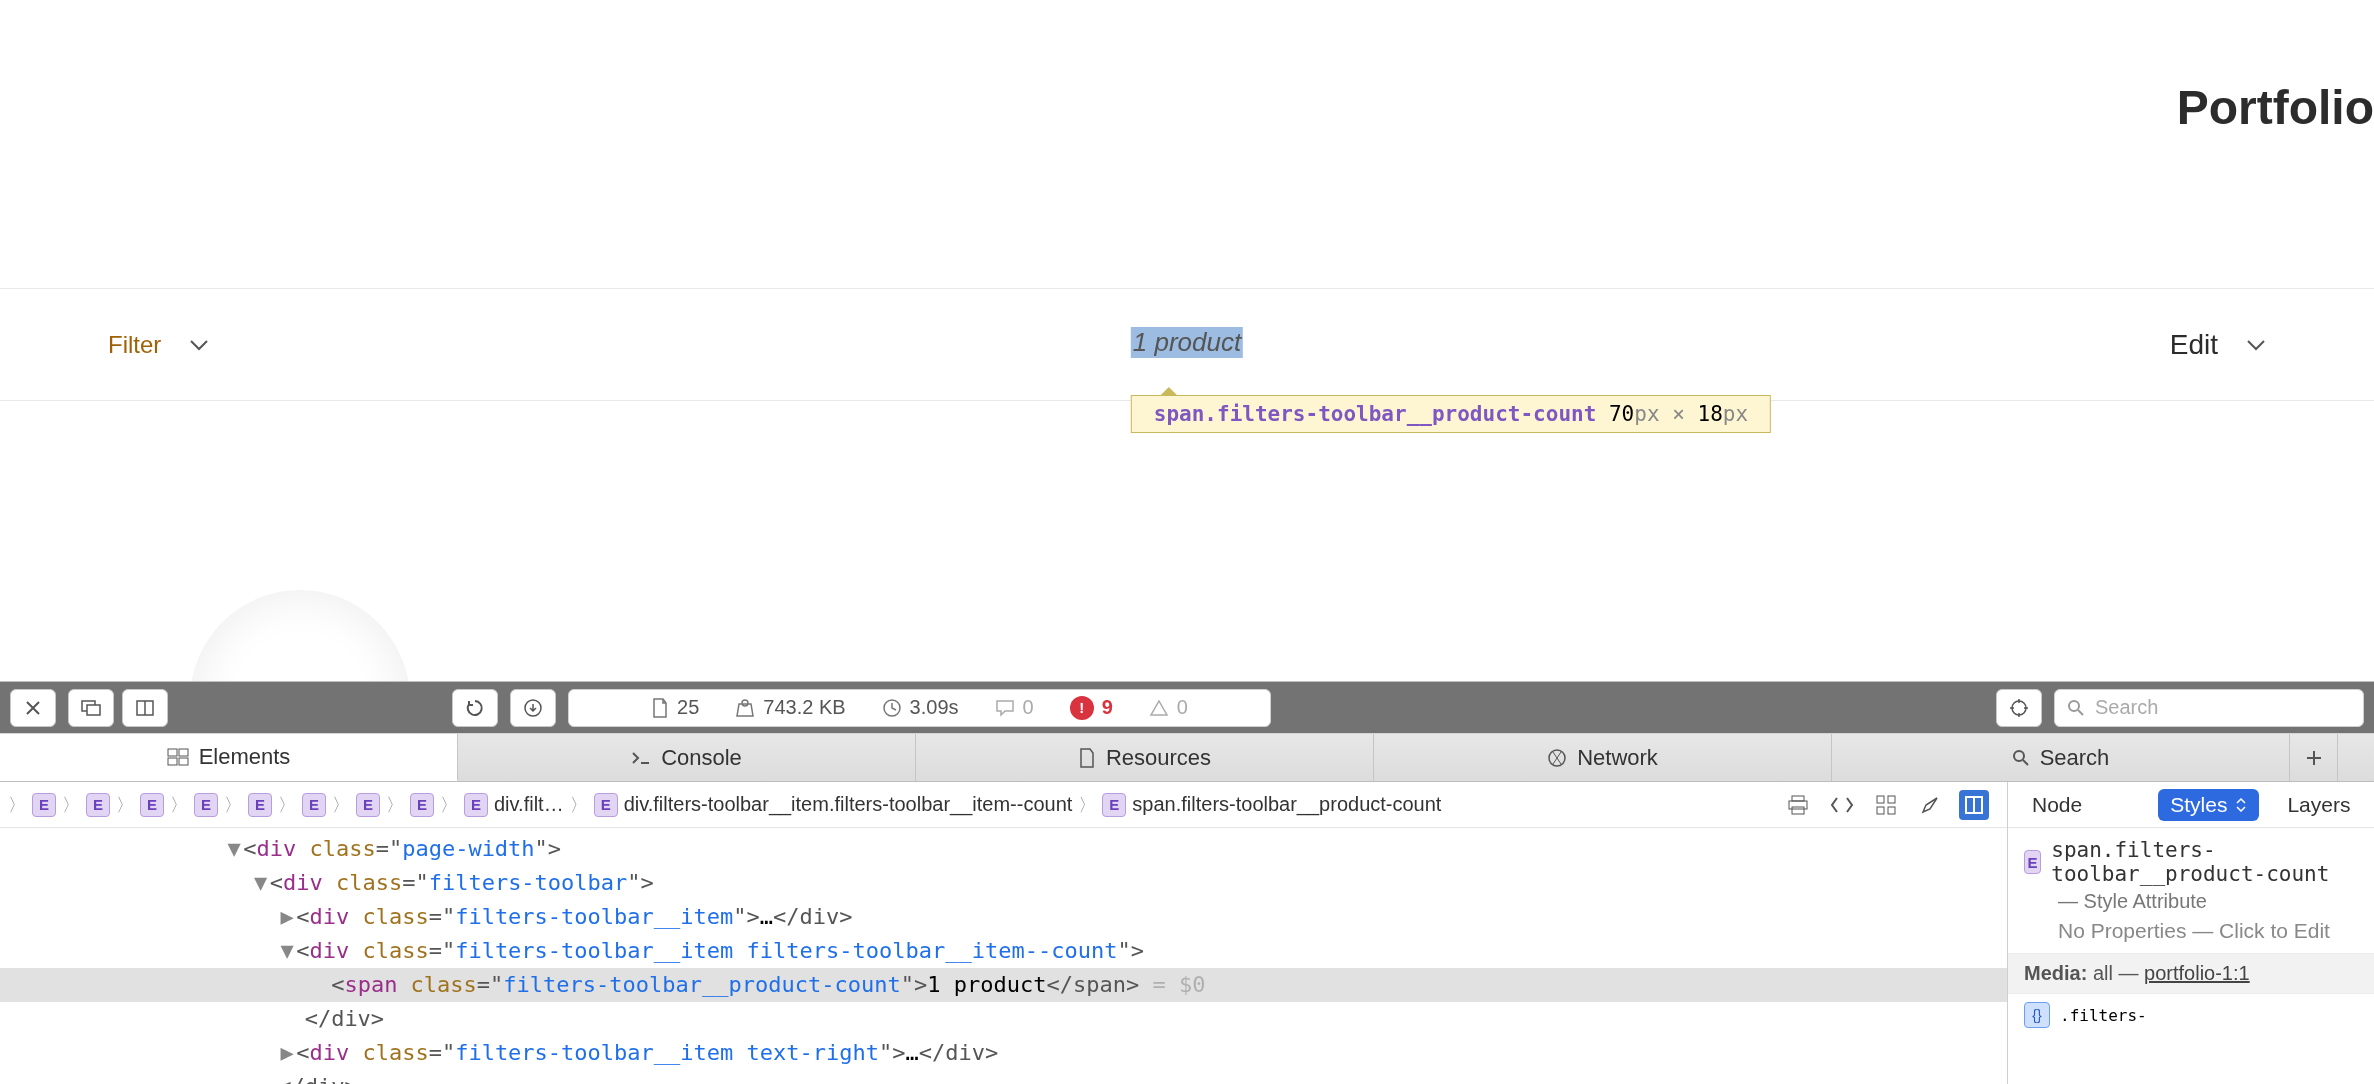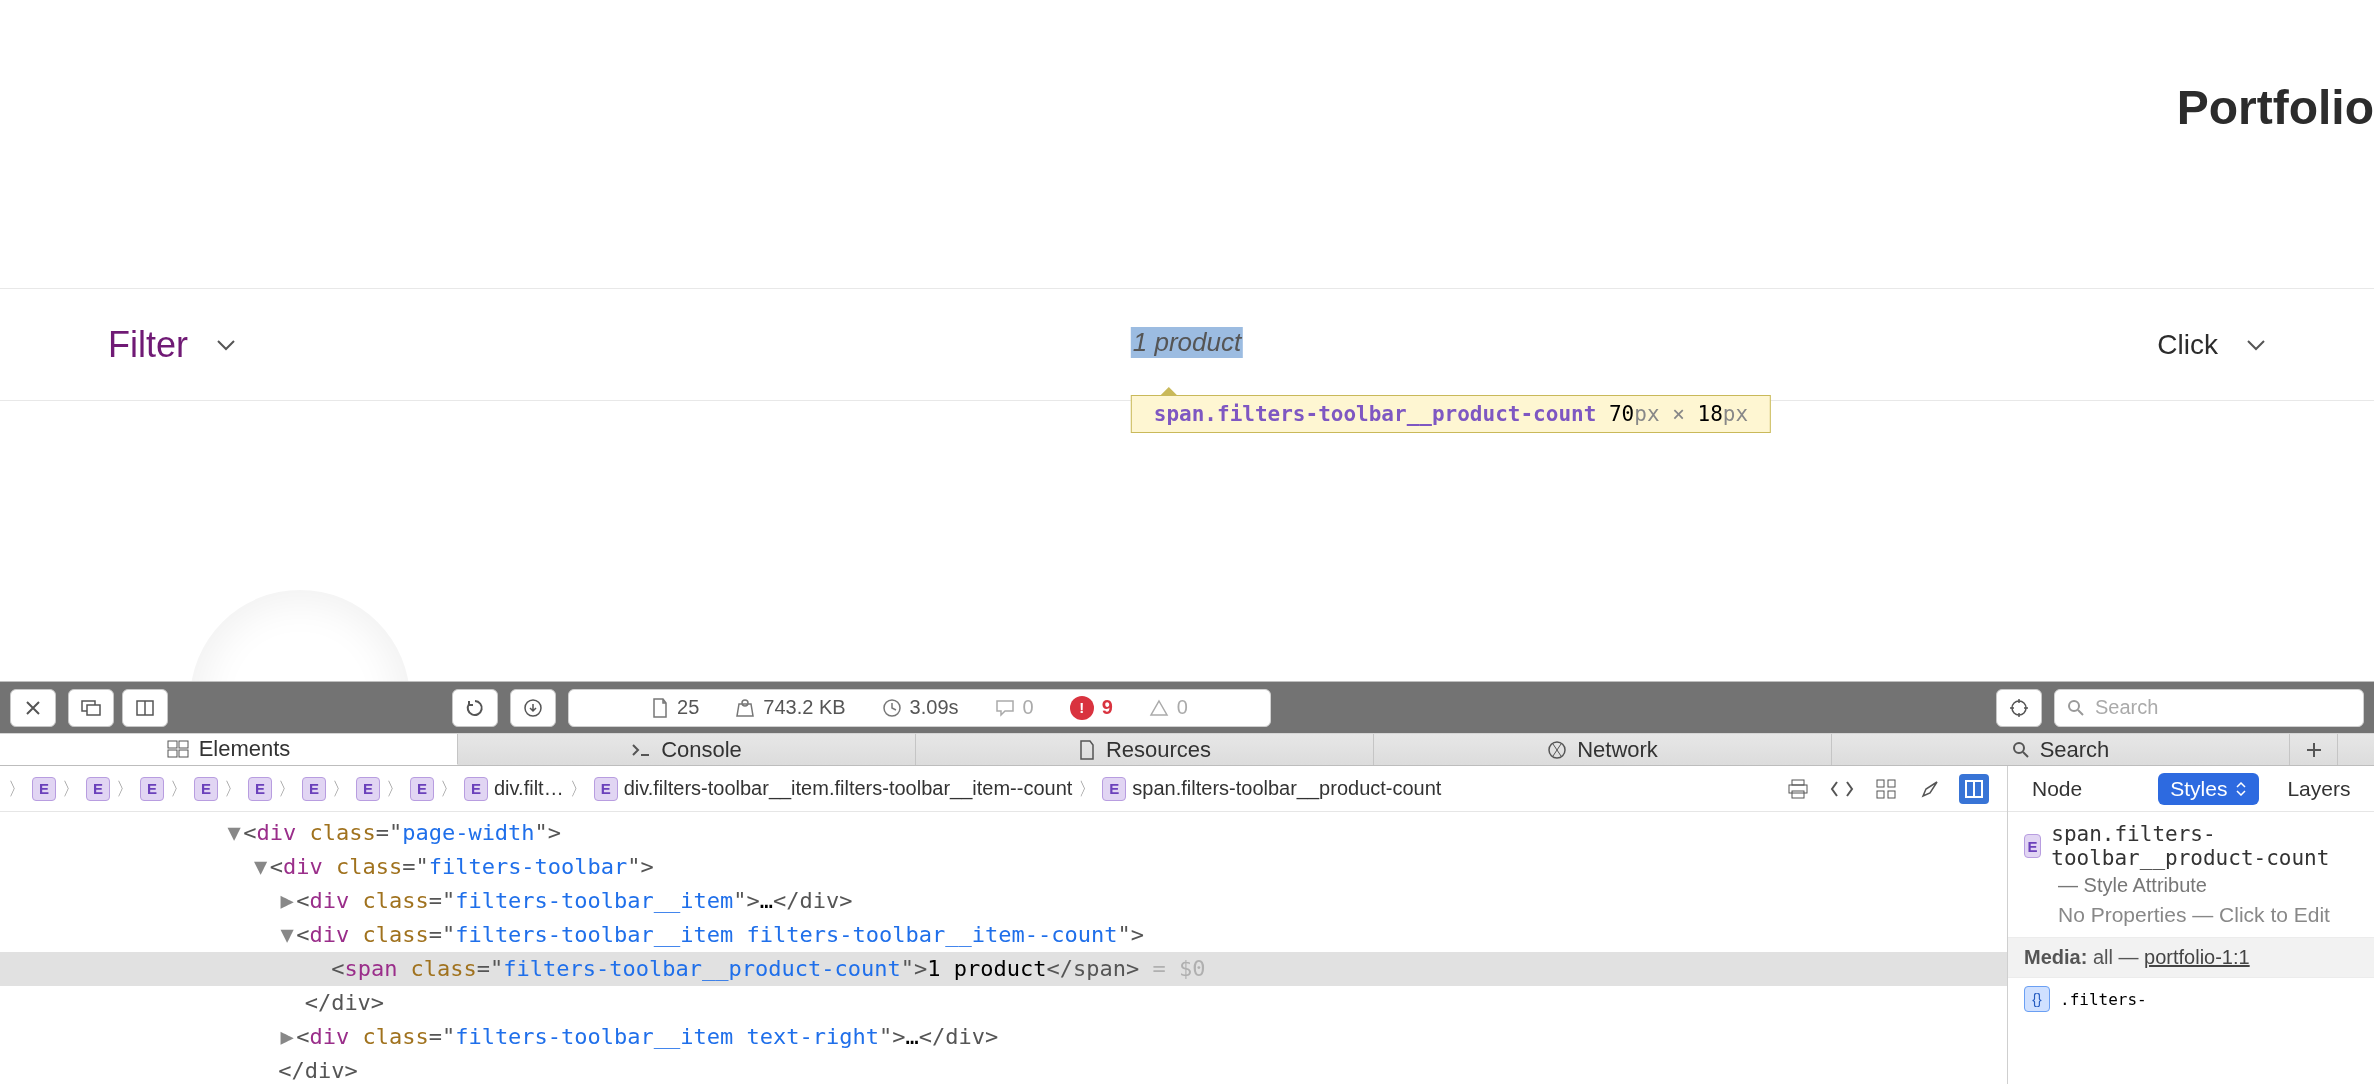--- a/index.html
+++ b/index.html
@@ -27,22 +27,22 @@
   border-top: 1px solid #e8e8e8;
   border-bottom: 1px solid #e8e8e8;
   display: flex;
   align-items: center;
   padding: 0 108px;
 }
 .filter-trigger {
   display: flex;
   align-items: center;
   gap: 28px;
-  font-size: 36px;
-  color: #701a75;
+  font-size: 24px;
+  color: #a16207;
   cursor: pointer;
 }
 .chevron {
   width: 20px;
   height: 12px;
 }
 .product-count-wrap {
   position: absolute;
   left: 50%;
   transform: translateX(-50%);
@@ -165,21 +165,21 @@
   display: flex;
   align-items: center;
   padding: 0 12px;
   gap: 10px;
   color: #888;
   font-size: 20px;
 }
 
 
 .dt-tabs {
-  height: 32px;
+  height: 48px;
   background: linear-gradient(#e7e7e7,#dcdcdc);
   border-bottom: 1px solid #bdbdbd;
   display: flex;
   align-items: stretch;
 }
 .dt-tab {
   flex: 1;
   display: flex;
   align-items: center;
   justify-content: center;
@@ -369,21 +369,21 @@
     <div class="product-count-wrap">
       <span class="product-count">1 product</span>
       <div class="inspector-tooltip">
         <span class="tip-selector">span.filters-toolbar__product-count</span>
         <span> </span>
         <span>70</span><span class="tip-dim">px</span><span class="tip-dim"> × </span><span>18</span><span class="tip-dim">px</span>
       </div>
     </div>
 
     <div class="sort-trigger">
-      <span>Click</span>
+      <span>Edit</span>
       <svg class="chevron" viewBox="0 0 20 12">
           <path d="M2 2 L10 10 L18 2" stroke="#555" stroke-width="2" fill="none"></path>
         </svg>
     </div>
   </div>
 </div>
 
 <div class="ghost-circle"></div>
 
 <div class="devtools">

